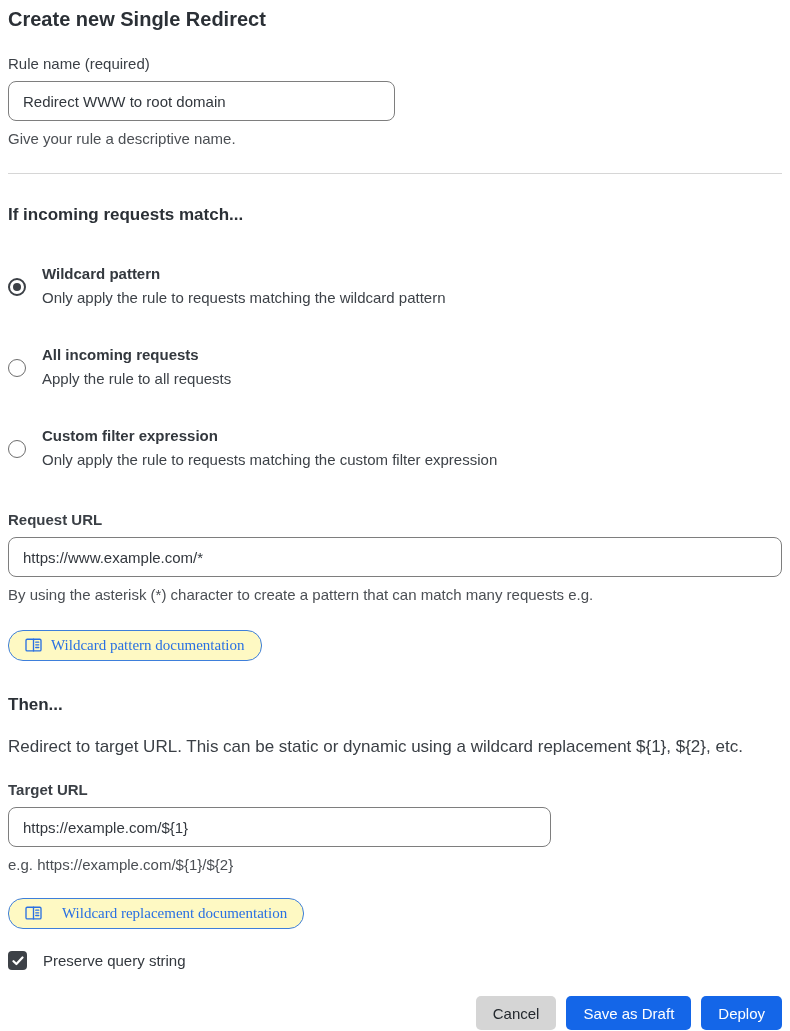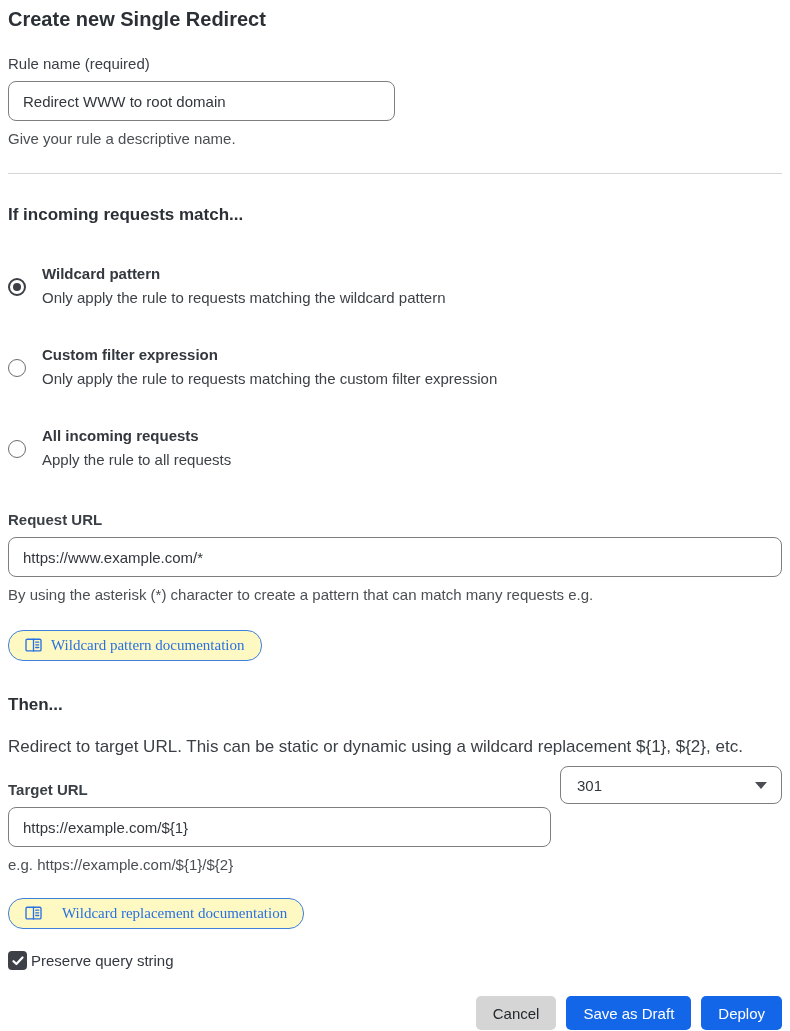--- a/index.html
+++ b/index.html
@@ -150,21 +150,21 @@
     width: 0; height: 0;
     border-left: 6px solid transparent;
     border-right: 6px solid transparent;
     border-top: 7px solid #4a4e53;
   }
 
   .checkbox-row {
     margin-top: 22px;
     display: flex;
     align-items: center;
-    gap: 4px;
+    gap: 16px;
     cursor: pointer;
   }
   .checkbox {
     width: 19px; height: 19px;
     background: #3d4147;
     border-radius: 4px;
     display: flex;
     align-items: center;
     justify-content: center;
   }
@@ -207,29 +207,29 @@
   <div class="radio-item selected">
     <span class="radio-circle"></span>
     <span class="radio-texts">
       <div class="radio-title">Wildcard pattern</div>
       <div class="radio-desc">Only apply the rule to requests matching the wildcard pattern</div>
     </span>
   </div>
   <div class="radio-item">
     <span class="radio-circle"></span>
     <span class="radio-texts">
-      <div class="radio-title">Custom filter expression</div>
-      <div class="radio-desc">Only apply the rule to requests matching the custom filter expression</div>
+      <div class="radio-title">All incoming requests</div>
+      <div class="radio-desc">Apply the rule to all requests</div>
     </span>
   </div>
   <div class="radio-item">
     <span class="radio-circle"></span>
     <span class="radio-texts">
-      <div class="radio-title">All incoming requests</div>
-      <div class="radio-desc">Apply the rule to all requests</div>
+      <div class="radio-title">Custom filter expression</div>
+      <div class="radio-desc">Only apply the rule to requests matching the custom filter expression</div>
     </span>
   </div>
 </div>
 
 <label class="field-label semibold" style="margin-top:40px;">Request URL</label>
 <input class="text-input full-width" type="text" value="https://www.example.com/*" style="">
 <div class="help-text">
   <div>By using the asterisk (*) character to create a pattern that can match many requests e.g.</div>
 </div>
 
@@ -250,24 +250,20 @@
 
 <p class="then-desc">Redirect to target URL. This can be static or dynamic using a wildcard replacement ${1}, ${2}, etc.</p>
 
 <div class="target-row">
   <div class="target-col">
     <label class="field-label semibold">Target URL</label>
     <input class="text-input full-width" type="text" value="https://example.com/${1}" style="">
     <div class="help-text">e.g. https://example.com/${1}/${2}</div>
   </div>
   <div class="status-col">
-    <div class="select-box">
-      <span>301</span>
-      <span class="caret-down"></span>
-    </div>
   </div>
 </div>
 
 <button class="doc-button" style="margin-top:22px;gap:20px;">
   <span>
     <svg width="17" height="15" viewBox="0 0 20 18" fill="none" stroke="currentColor" stroke-width="1.6" stroke-linecap="round">
       <rect x="1" y="1.5" width="18" height="14" rx="1.5"></rect>
       <line x1="10" y1="1.5" x2="10" y2="15.5"></line>
       <line x1="12.7" y1="5" x2="16.3" y2="5"></line>
       <line x1="12.7" y1="8.2" x2="16.3" y2="8.2"></line>

